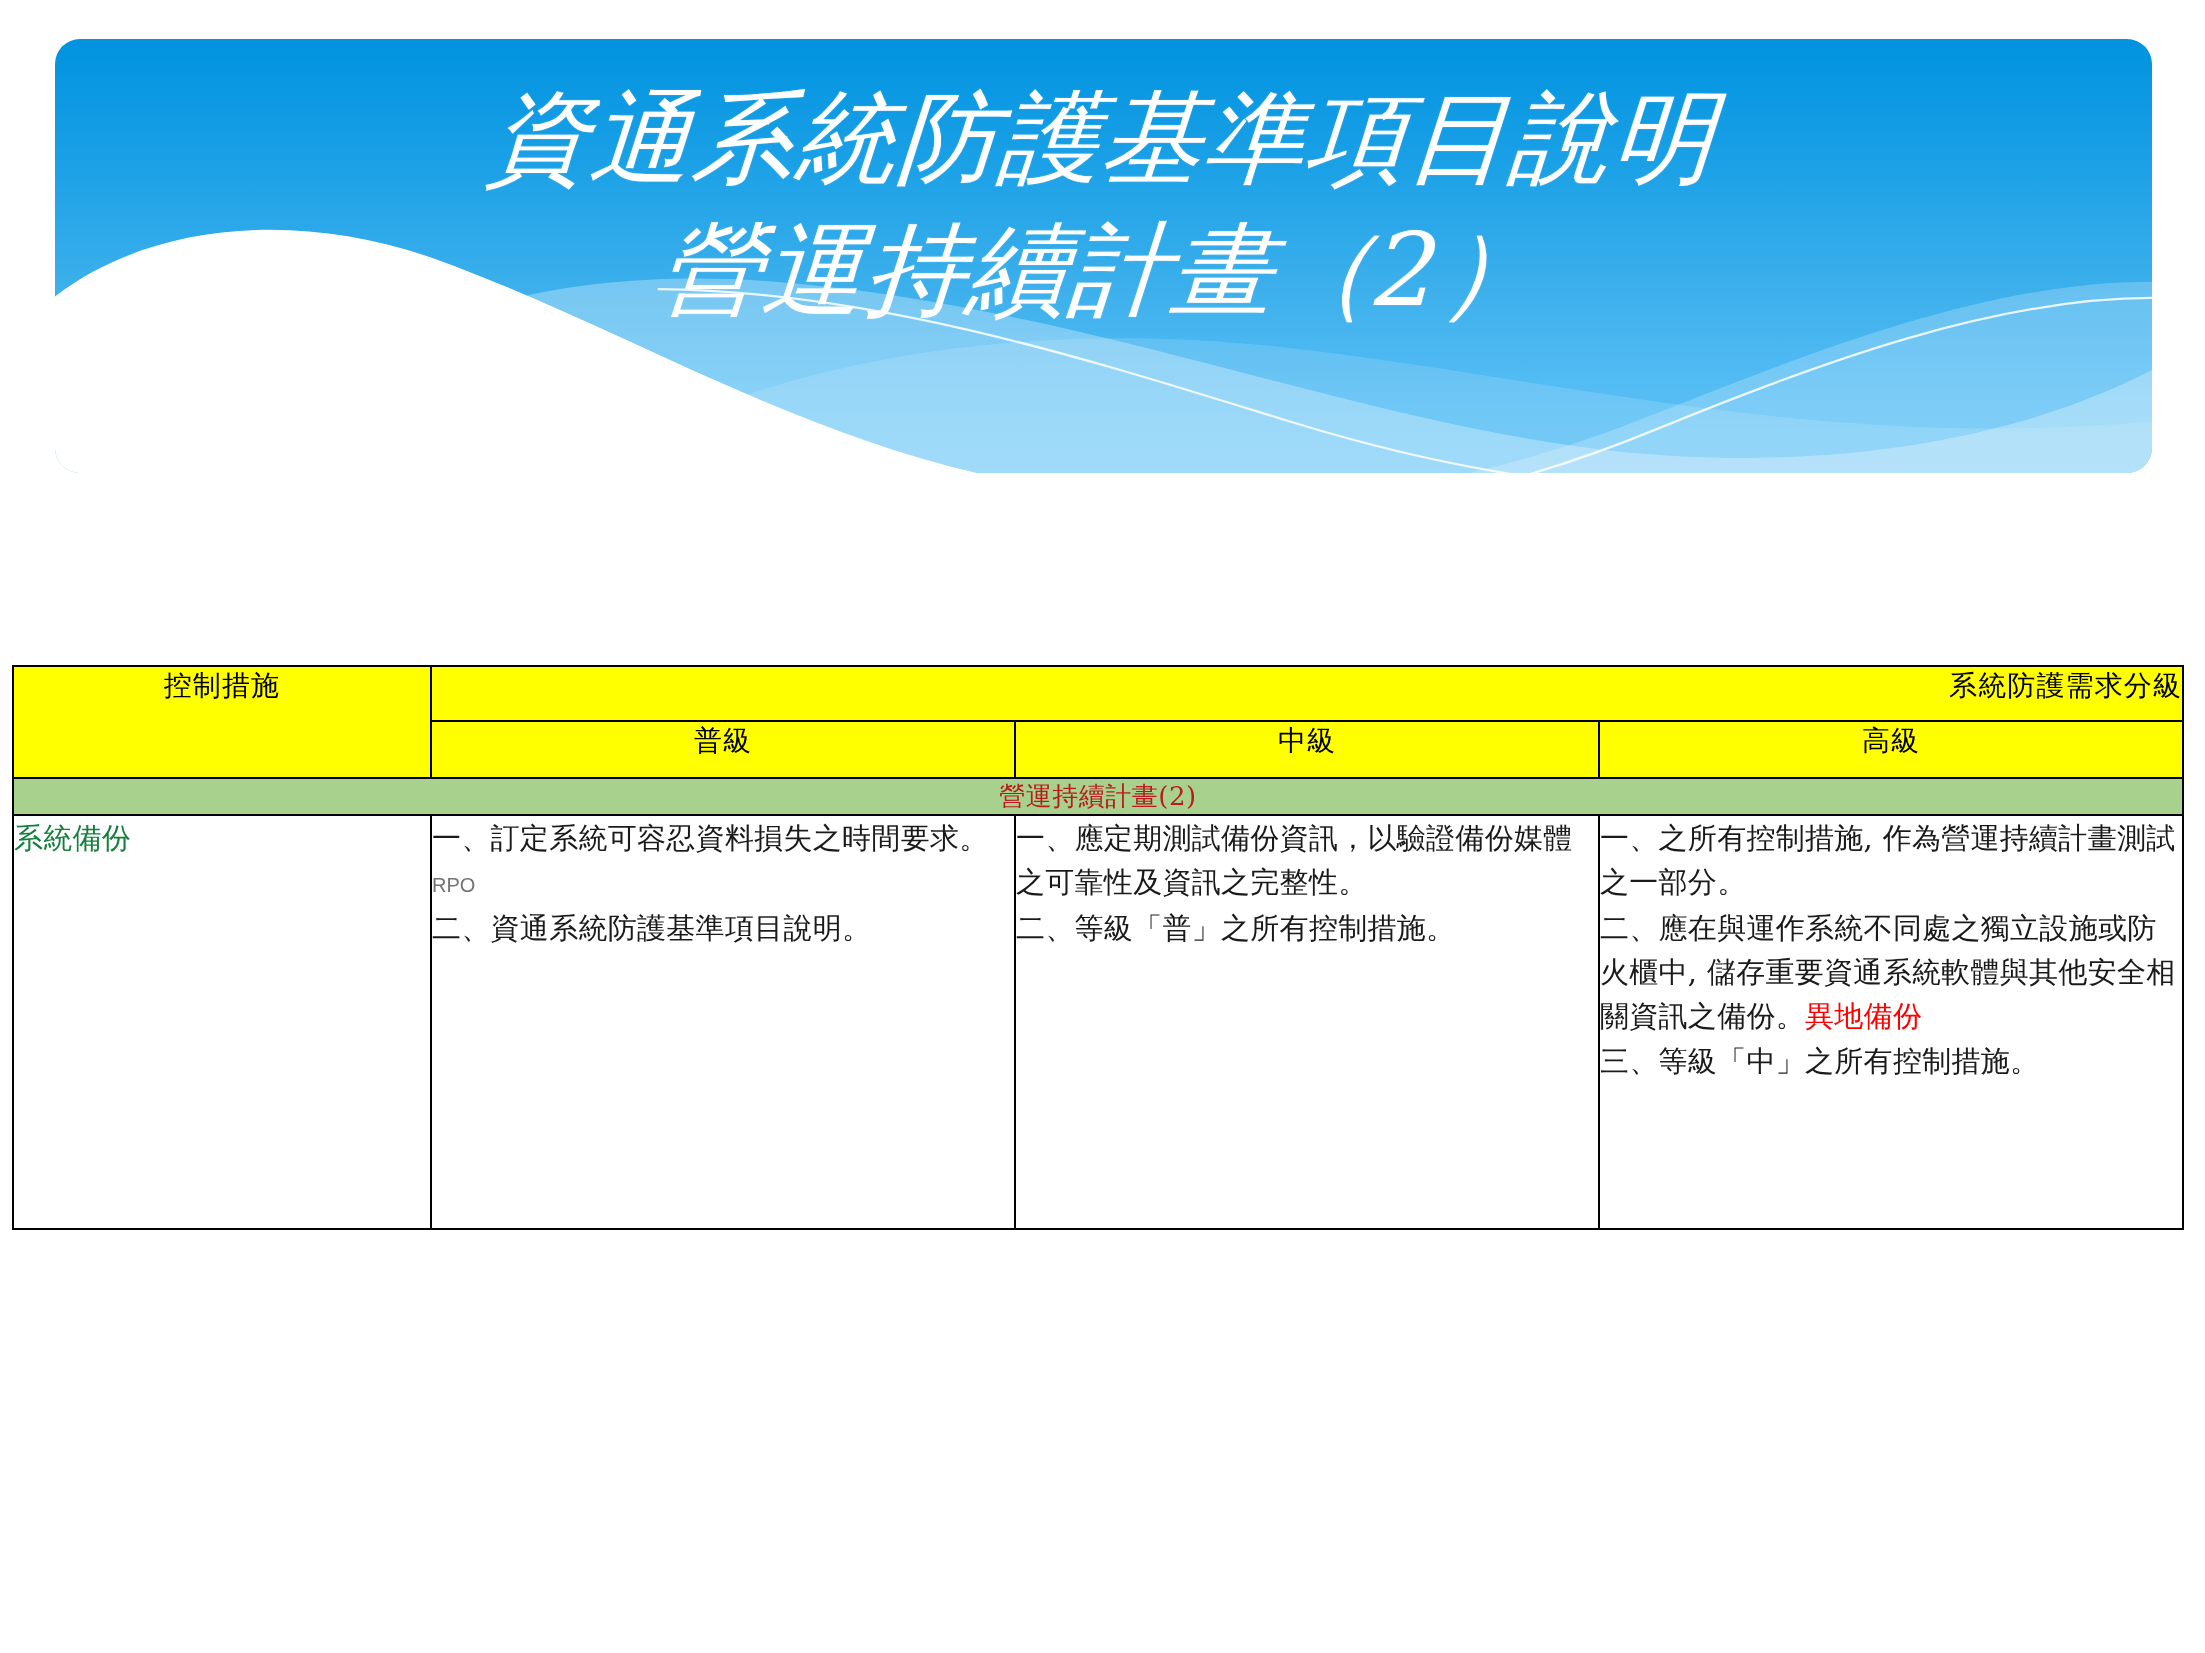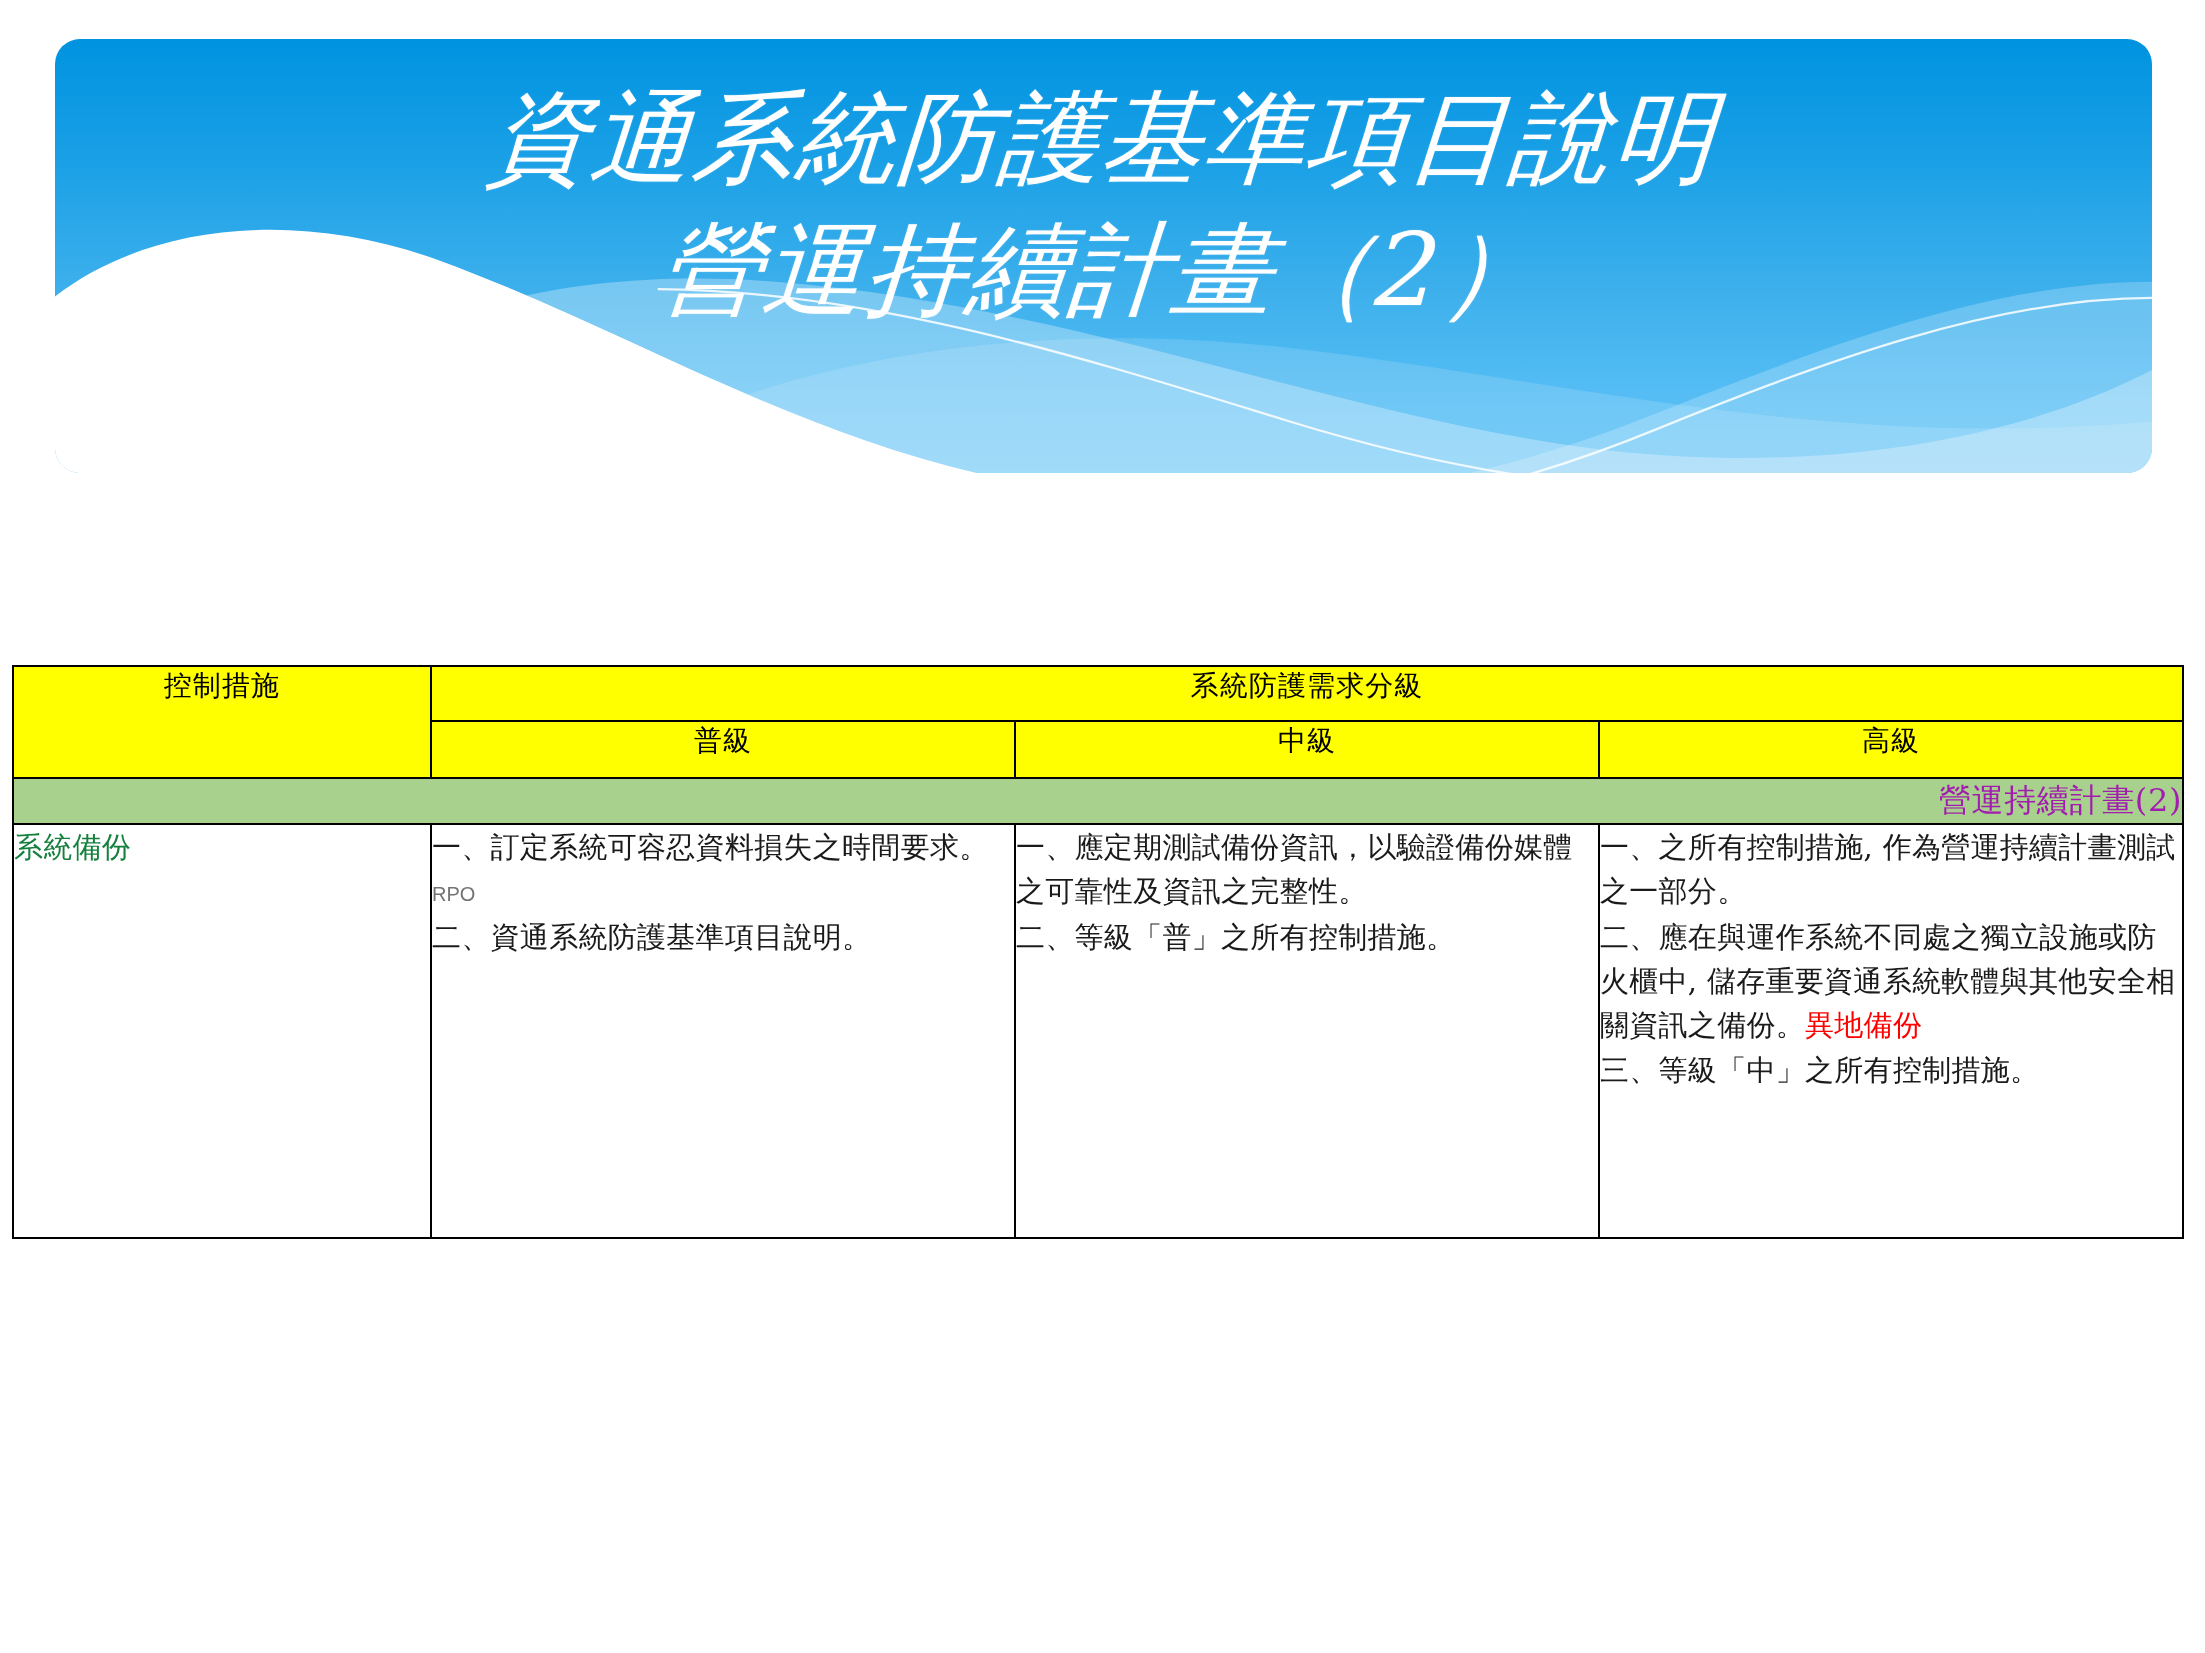--- a/index.html
+++ b/index.html
@@ -95,31 +95,32 @@
     font-family: "DejaVu Serif", "Liberation Serif", serif;
     color: #000000;
     padding: 10.3px 7.4px;
     letter-spacing: 0.04em;
   }
   .hdr-measure {
     height: 110px;
   }
   .hdr-group {
     height: 49px;
+    text-align: right;
   }
   .hdr-sub {
     height: 51px;
   }
 
   
   .section-row td {
     background: #a9d18e;
-    font-size: 32px;
-    color: #a21caf;
-    text-align: right;
+    font-size: 26px;
+    color: #b91c1c;
+    text-align: center;
     padding: 10.3px 8.8px 11.8px 8.8px;
     letter-spacing: 0.02em;
   }
 
   
   .body-cell {
     font-size: 29px;
     line-height: 1.52;
     color: #1a1a1a;
     padding: 10.3px 10.3px 13.2px 10.3px;

